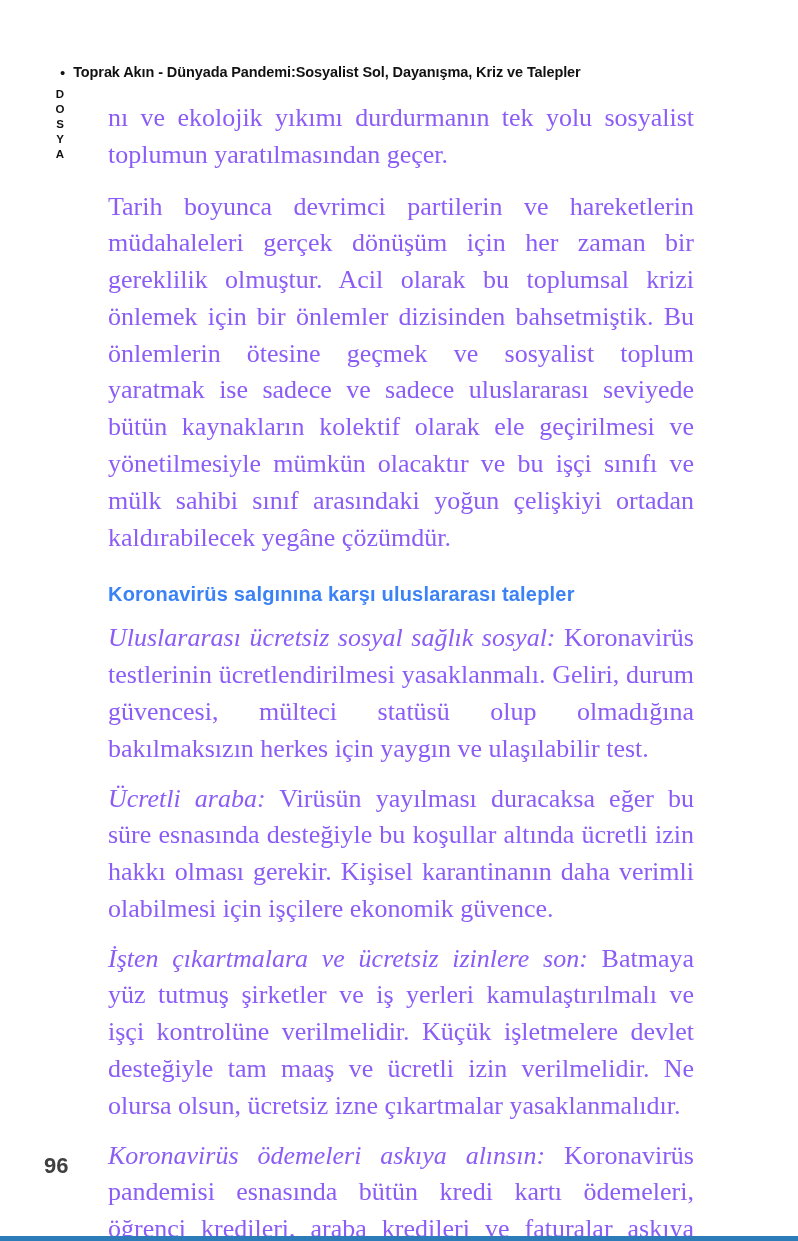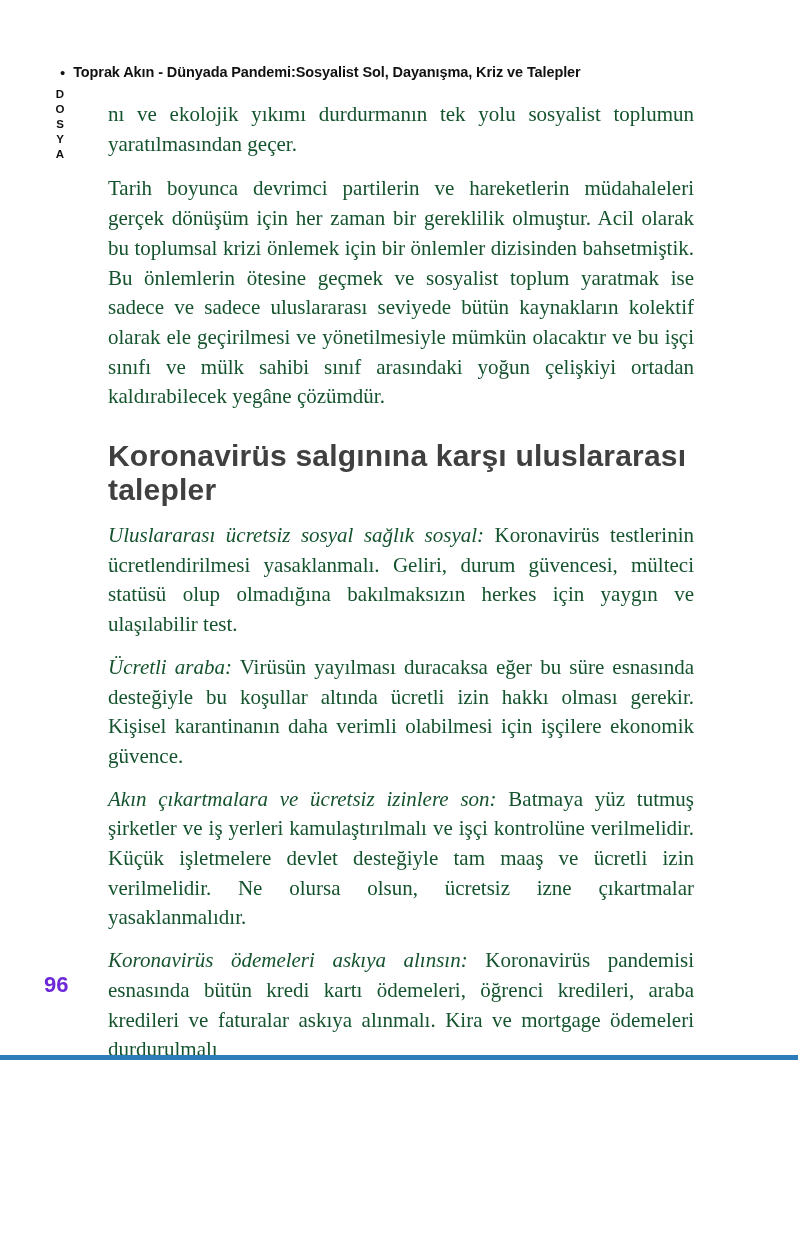--- a/index.html
+++ b/index.html
@@ -3,21 +3,21 @@
 <meta charset="utf-8">
 <style>
   html, body {
     margin: 0;
     padding: 0;
     background: #ffffff;
   }
   .page {
     position: relative;
     width: 798px;
-    height: 1060px;
+    height: 1241px;
     background: #ffffff;
     overflow: hidden;
     font-family: "Liberation Serif", serif;
     color: #1b1b1b;
   }
   
   .running-header {
     position: absolute;
     top: 63px;
     left: 60px;
@@ -51,47 +51,47 @@
   }
   
   .content {
     position: absolute;
     top: 100px;
     left: 108px;
     width: 586px;
   }
   .body-text {
     margin: 0 0 13px 0;
-    font-size: 21px;
+    font-size: 26px;
     line-height: 1.415;
     text-align: justify;
-    color: #14532d;
+    color: #8b5cf6;
   }
   .body-text.first { margin-bottom: 15px; }
   .lead {
     font-style: italic;
   }
   .section-heading {
     margin: 27px 0 14px 0;
     font-family: "Liberation Sans", sans-serif;
     font-weight: 600;
-    font-size: 30px;
+    font-size: 20px;
     letter-spacing: 0.2px;
-    color: #404040;
+    color: #3b82f6;
     text-align: left;
   }
   
   .page-number {
     position: absolute;
     left: 44px;
     bottom: 62px;
     font-family: "Liberation Sans", sans-serif;
     font-weight: 600;
     font-size: 22px;
-    color: #6d28d9;
+    color: #404040;
   }
   
   .bottom-strip {
     position: absolute;
     left: 0;
     right: 0;
     bottom: 0;
     height: 5px;
   }
 </style>
@@ -118,21 +118,21 @@
       <span class="lead">Uluslararası ücretsiz sosyal sağlık sosyal:</span>
       <span>Koronavirüs testlerinin ücretlendirilmesi yasaklanmalı. Geliri, durum güvencesi, mülteci statüsü olup olmadığına bakılmaksızın herkes için yaygın ve ulaşılabilir test.</span>
     </p>
 
     <p class="body-text">
       <span class="lead">Ücretli araba:</span>
       <span>Virüsün yayılması duracaksa eğer bu süre esnasında desteğiyle bu koşullar altında ücretli izin hakkı olması gerekir. Kişisel karantinanın daha verimli olabilmesi için işçilere ekonomik güvence.</span>
     </p>
 
     <p class="body-text">
-      <span class="lead">Akın çıkartmalara ve ücretsiz izinlere son:</span>
+      <span class="lead">İşten çıkartmalara ve ücretsiz izinlere son:</span>
       <span>Batmaya yüz tutmuş şirketler ve iş yerleri kamulaştırılmalı ve işçi kontrolüne verilmelidir. Küçük işletmelere devlet desteğiyle tam maaş ve ücretli izin verilmelidir. Ne olursa olsun, ücretsiz izne çıkartmalar yasaklanmalıdır.</span>
     </p>
 
 
     <p class="body-text">
       <span class="lead">Koronavirüs ödemeleri askıya alınsın:</span>
       <span>Koronavirüs pandemisi esnasında bütün kredi kartı ödemeleri, öğrenci kredileri, araba kredileri ve faturalar askıya alınmalı. Kira ve mortgage ödemeleri durdurulmalı</span>
     </p>
 
   </div>

